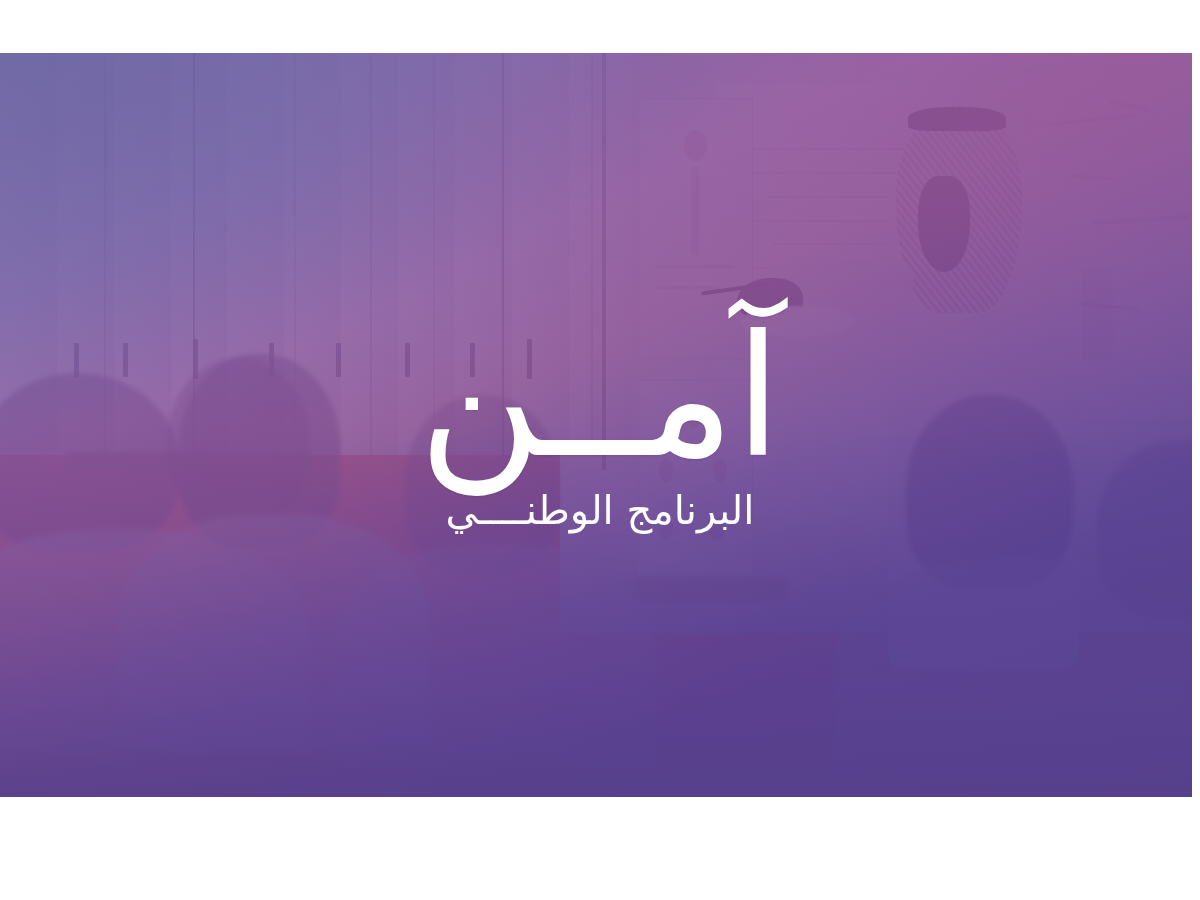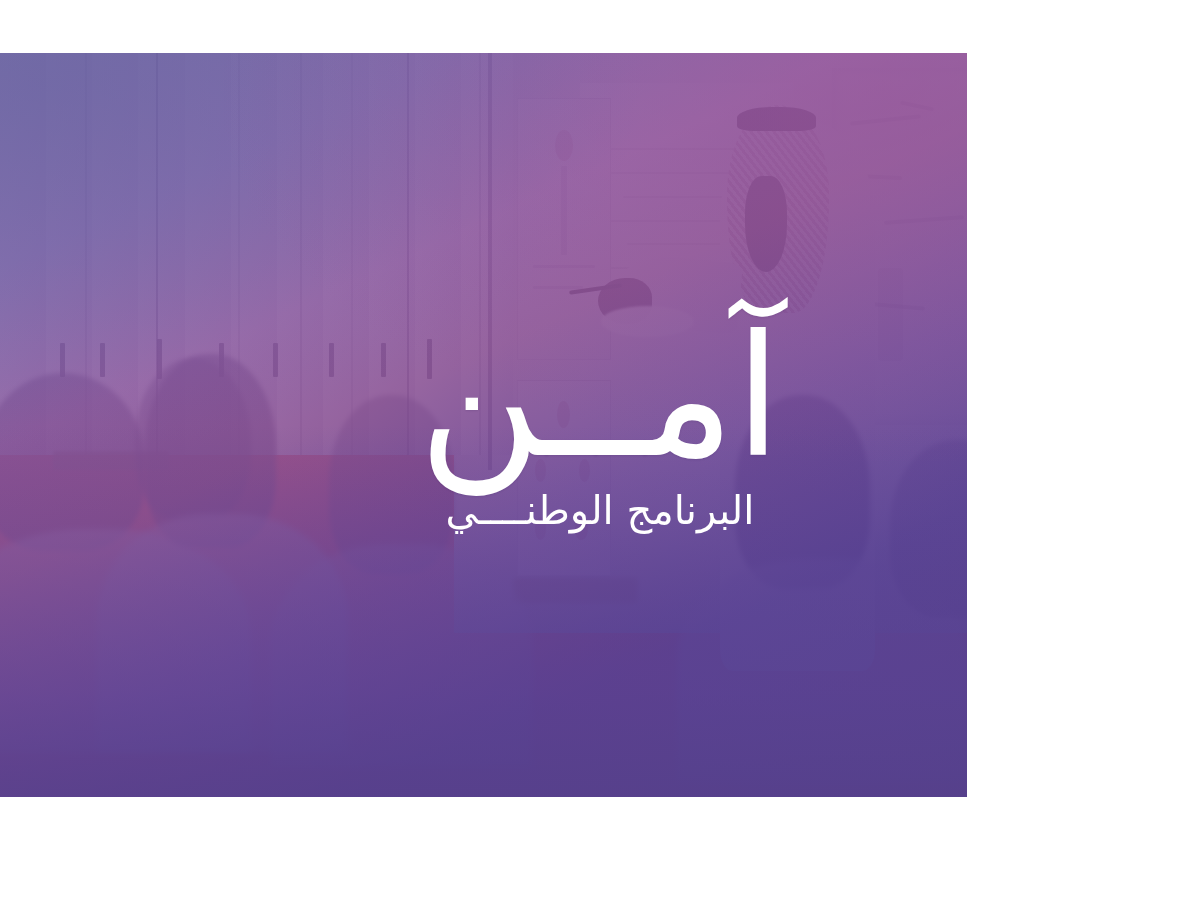--- a/index.html
+++ b/index.html
@@ -18,21 +18,21 @@
     width: 1200px;
     height: 900px;
     background: #ffffff;
   }
 
   
   #banner {
     position: absolute;
     left: 0;
     top: 53px;
-    width: 967px;
+    width: 1192px;
     height: 744px;
     overflow: hidden;
     background: #ef4444;
   }
 
   
   .photo {
     position: absolute;
     inset: 0;
     overflow: hidden;

